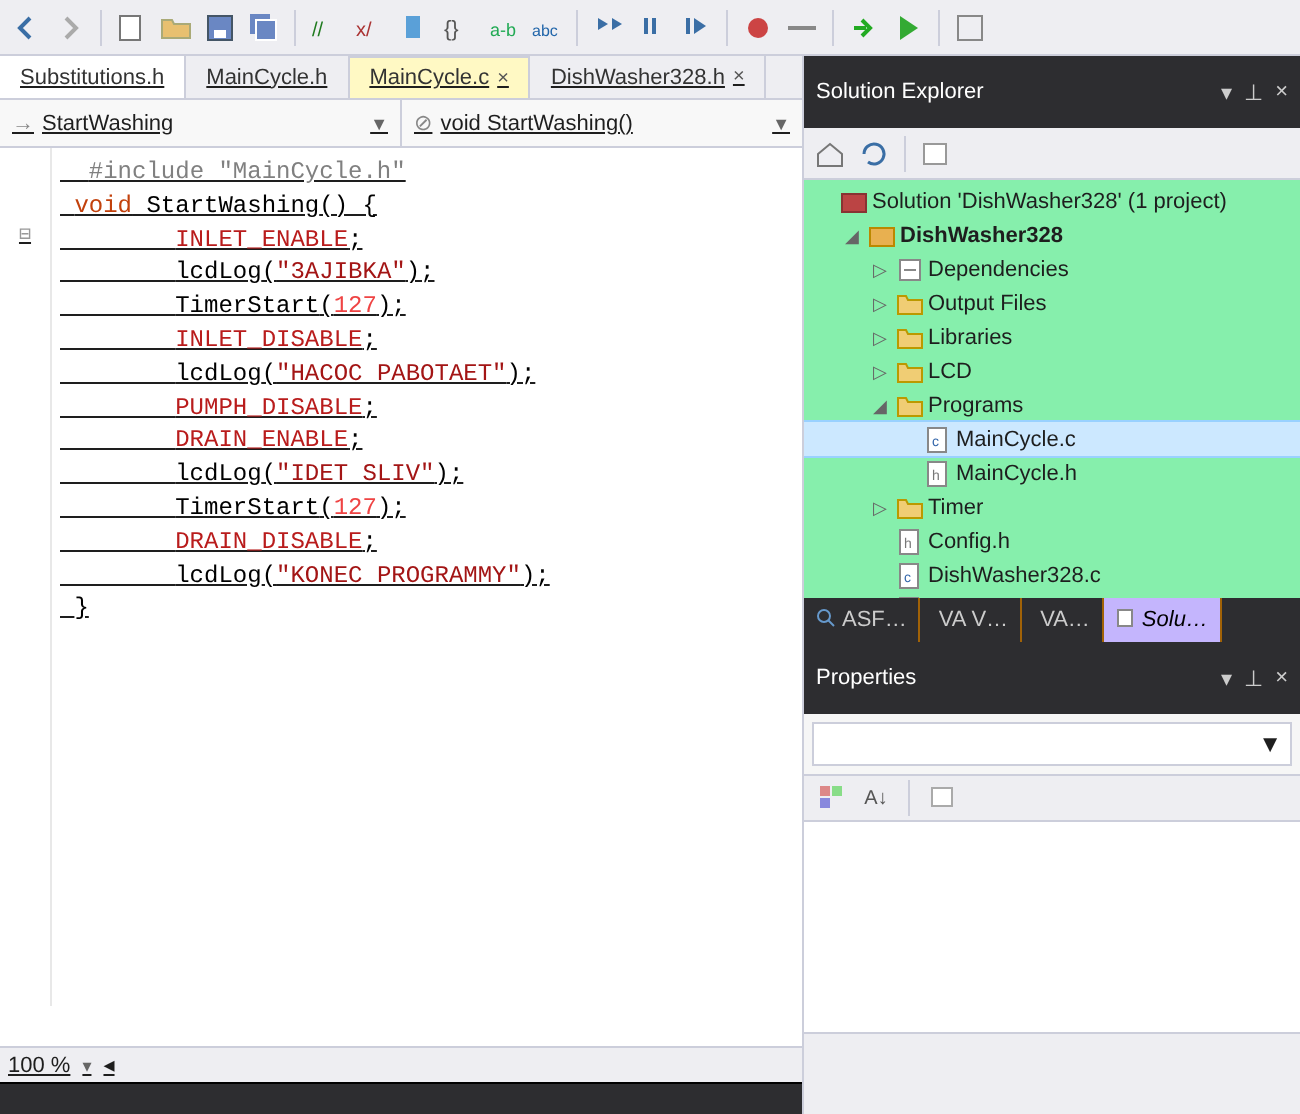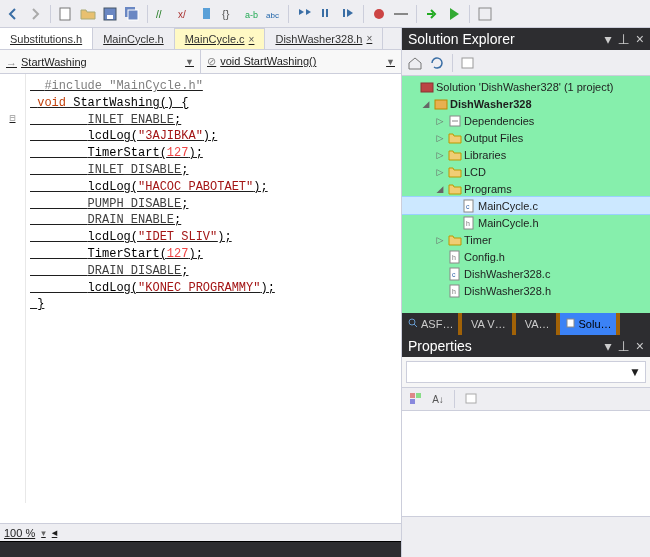--- a/index.html
+++ b/index.html
@@ -106,21 +106,21 @@
     text-align:center;
     padding-top: 38px;
     font-size:10px;
   }
   .code-body {
     padding: 4px 4px 4px 4px;
   }
   .tok-pre { color:#808080; }
   .tok-kw { color:#c2410c; }
   .tok-str { color:#a31515; }
-  .tok-macro { color:#404040; }
+  .tok-macro { color:#b91c1c; }
   .tok-fn { color:#000; }
   .tok-num { color:#ef4444; }
   .tok-punc{ color:#000; }
   .code-line { white-space:pre; }
 
   .zoom-bar {
     height: 18px;
     border-top:1px solid #cccedb;
     background:#eeeef2;
     display:flex; align-items:center;
@@ -142,24 +142,24 @@
   
   .right-col {
     width: 248px;
     background:#eeeef2;
     display:flex;
     flex-direction:column;
   }
   .panel-title {
     background:#2d2d30;
     color:#fff;
-    height: 22px;
+    height: 36px;
     display:flex; align-items:center; justify-content:space-between;
     padding: 0 6px;
-    font-size:14px;
+    font-size:11px;
   }
   .panel-title .controls { display:flex; gap:6px; color:#ccc;}
   .panel-title .controls span { cursor:pointer;}
   .sol-toolbar {
     height: 26px;
     background:#eeeef2;
     border-bottom:1px solid #cccedb;
     display:flex; align-items:center; gap:4px; padding:0 4px;
   }
   .sol-tree {
@@ -191,27 +191,27 @@
   .tool-tabs {
     height:22px;
     background:#2d2d30;
     display:flex;
     align-items:stretch;
     font-size:11px;
     color:#ccc;
   }
   .tool-tab {
     padding:3px 6px; display:flex; align-items:center; gap:3px;
-    border-right:4px solid #a16207;
+    border-right:1px solid #a16207;
     cursor:pointer;
     max-width:60px;
     overflow:hidden;
     white-space:nowrap;
   }
-  .tool-tab.active { background:#3b82f6; color:#000;}
+  .tool-tab.active { background:#c4b5fd; color:#000;font-style:italic;}
   .dot { width:8px; height:8px; border-radius:50%; }
   .dot-red{background:#d06c44;}
   .dot-org{background:#e79a3c;}
   .prop-body {
     background:#f6f6f6;
     flex-shrink:0;
   }
   .prop-dd {
     height:22px; background:#fff; border:1px solid #cccedb; margin:4px;
     display:flex; align-items:center; justify-content:flex-end; padding:0 4px;

